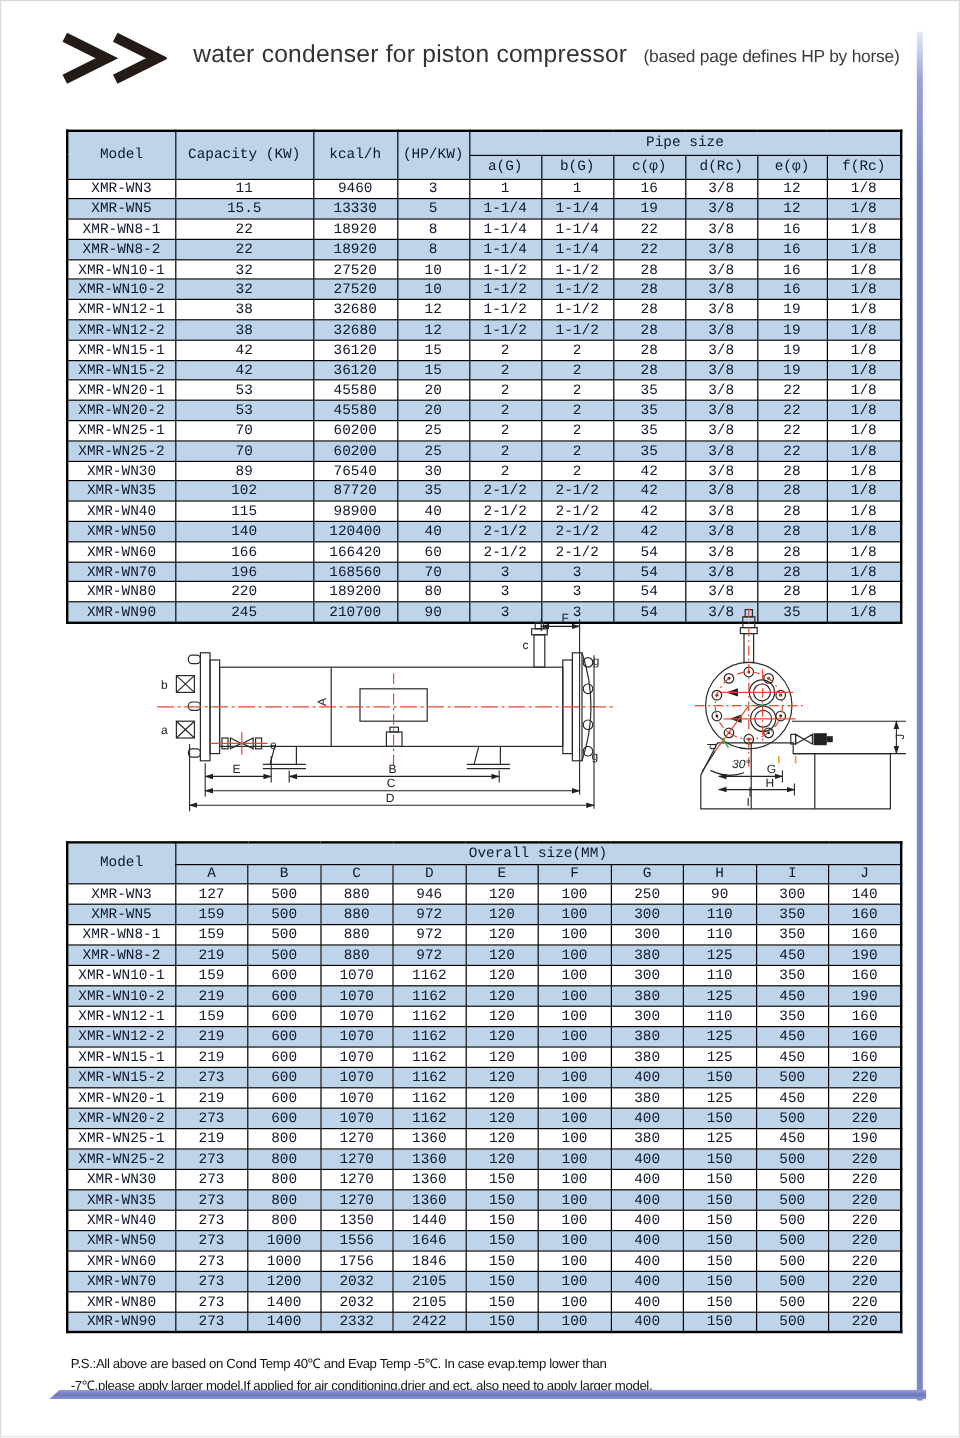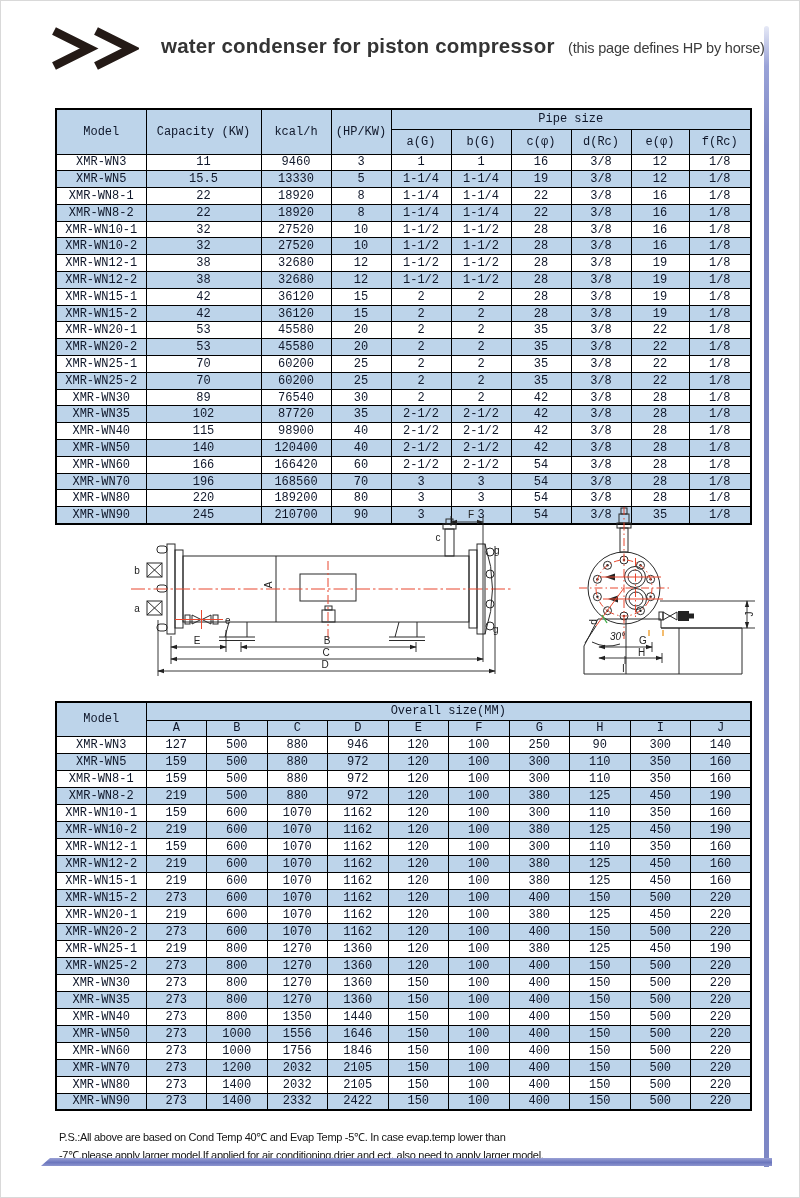--- a/index.html
+++ b/index.html
@@ -1,30 +1,30 @@
 <!DOCTYPE html>
 <html><head>
 <meta charset="utf-8">
 <style>
   *{margin:0;padding:0;box-sizing:border-box}
   html,body{background:#fff}
   .page{position:relative;width:800px;height:1198px;background:#fff;overflow:hidden;
         font-family:"Liberation Sans",sans-serif;border:1px solid #d9d9d9}
   .logo{position:absolute;left:46px;top:26px}
   .titlebar{position:absolute;left:160px;top:33px;white-space:nowrap}
-  .title{font-weight:bold;font-size:20.5px;color:#343434;letter-spacing:.2px}
+  .title{font-weight:normal;font-size:20.5px;color:#343434;letter-spacing:.2px}
   .subtitle{font-size:14.5px;color:#3c3c3c;margin-left:9px;letter-spacing:-.2px}
   table.data{position:absolute;left:54px;width:695px;border-collapse:collapse;table-layout:fixed;
         font-family:"Liberation Mono","DejaVu Sans Mono",monospace;font-size:12px;color:#0f172a;
         border:2px solid #000;text-align:center}
   .data th,.data td{border:1px solid #000;padding:0;white-space:nowrap;overflow:hidden;font-weight:normal;text-align:center}
   .data thead th{background:#bdd4ea}
   .data tbody tr:nth-child(even){background:#bdd4ea}
   #t1{top:107px}   #t2{top:700px}
-  #t1 thead tr:nth-child(1) th.h1{height:20px} #t1 thead tr:nth-child(2) th{height:25px}
+  #t1 thead tr:nth-child(1) th.h1{height:20px} #t1 thead tr:nth-child(2) th{height:20px}
   #t1 tbody td{height:16.8px}
   #t2 thead tr:nth-child(1) th.h1{height:18px} #t2 thead tr:nth-child(2) th{height:16px}
   #t2 tbody td{height:17px}
   .drawing{position:absolute;left:60px;top:505px}
   svg text{font-family:"Liberation Sans",sans-serif;font-size:10px;fill:#222}
   .footer{position:absolute;left:58px;top:1128px;font-family:Liberation Sans, sans-serif;
         font-size:11px;letter-spacing:-.3px;line-height:17.5px;color:#141414;white-space:nowrap}
   .edge-right{position:absolute;left:763px;top:25px;width:5px;height:1141px;border-radius:3px 3px 0 0;
         background:linear-gradient(180deg,#e6e9f6 0,#9aa3d8 40px,#7d87c5 120px,#7d87c5 100%)}
   .edge-bottom{position:absolute;left:40px;top:1157px;width:731px;height:8px;
@@ -37,21 +37,21 @@
 <div class="page">
 
   <div class="logo">
     <svg width="92" height="44" viewBox="0 0 92 44">
       <path d="M7,4 L42,21.5 L7,39" fill="none" stroke="#241a16" stroke-width="8.5"></path>
       <path d="M49,4 L84,21.5 L49,39" fill="none" stroke="#241a16" stroke-width="8.5"></path>
     </svg>
   </div>
   <div class="titlebar">
     <span class="title">water condenser for piston compressor</span>
-    <span class="subtitle">(this page defines HP by horse)</span>
+    <span class="subtitle">(based page defines HP by horse)</span>
   </div>
 
   <table class="data" id="t1">
     <colgroup>
       <col style="width:90px">
         <col style="width:115px">
         <col style="width:70px">
         <col style="width:60px">
       <col style="width:60px">
         <col style="width:60px">

